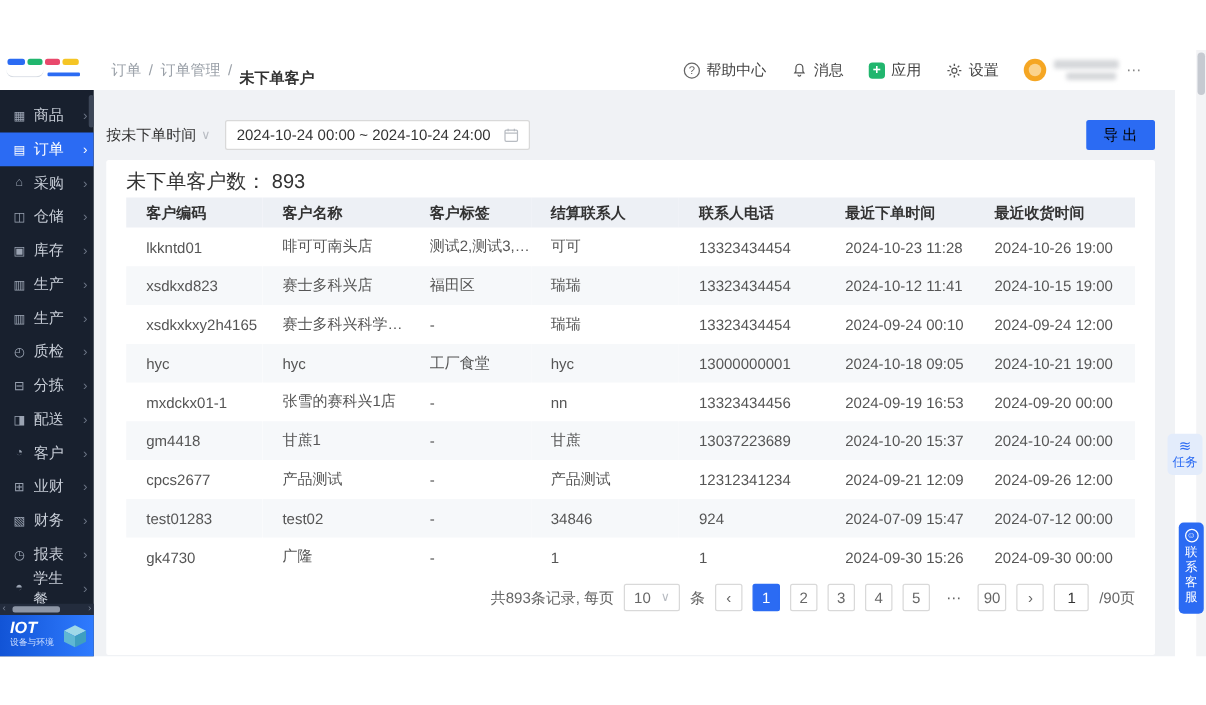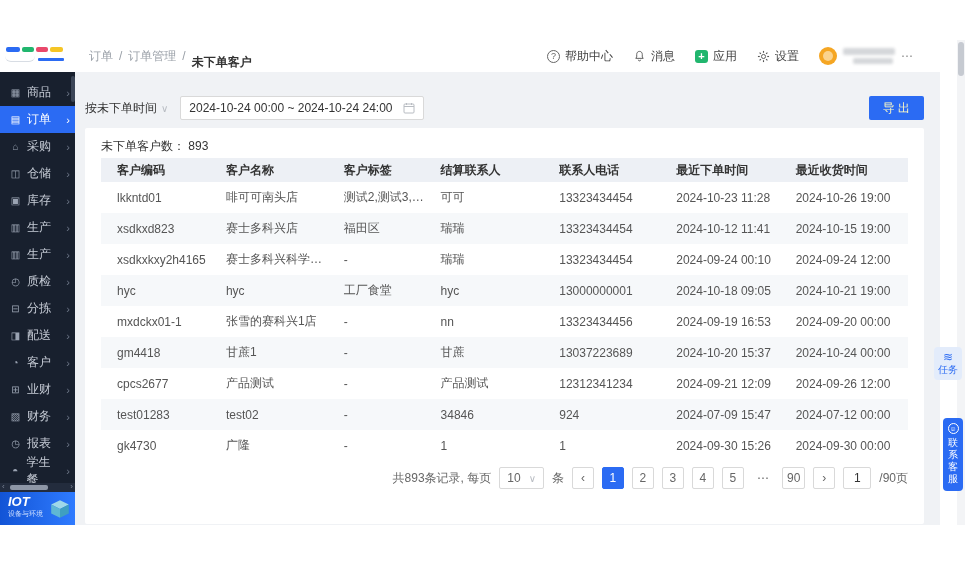--- a/index.html
+++ b/index.html
@@ -55,24 +55,24 @@
   .side-logo { height:33px; background:linear-gradient(90deg,#1254d6,#2f7bff); color:#fff; padding:3px 0 0 8px; position:relative; overflow:hidden; }
   .side-logo .t { font-size:13px; font-weight:bold; font-style:italic; line-height:14px; }
   .side-logo .s { font-size:7px; color:#cfe0ff; }
   .side-logo svg { position:absolute; right:4px; top:6px; }
 
   
   .main { flex:1; background:#f0f2f5; padding:16px 16px 0 10px; overflow:hidden; }
   .filter-row { height:40px; display:flex; align-items:center; font-size:12px; color:#333; }
   .f-chev { color:#b8bcc2; font-size:10px; margin-left:4px; }
   .date-input { margin-left:12px; background:#fff; border:1px solid #d9d9d9; border-radius:2px; height:24px; display:flex; align-items:center; gap:10px; padding:0 8px; color:#333; cursor:text; }
-  .export-btn { margin-left:auto; background:#2b6bf3; color:#fef9c3; border:none; border-radius:2px; height:24px; padding:0 14px; font-size:12px; cursor:pointer; font-family:inherit; }
+  .export-btn { margin-left:auto; background:#2b6bf3; color:#000000; border:none; border-radius:2px; height:24px; padding:0 14px; font-size:12px; cursor:pointer; font-family:inherit; }
 
   .card { background:#fff; border-radius:2px; padding:8px 16px; height:396px; }
-  .summary { font-size:12px; color:#333; height:20px; line-height:20px; margin-bottom:2px; }
+  .summary { font-size:16px; color:#333; height:20px; line-height:20px; margin-bottom:2px; }
   table { width:100%; border-collapse:collapse; table-layout:fixed; }
   th { background:#edf0f5; font-size:12px; color:#333; text-align:left; height:24px; padding-left:16px; font-weight:bold; }
   td { font-size:12px; color:#555; height:31px; padding-left:16px; white-space:nowrap; overflow:hidden; text-overflow:ellipsis; }
   tbody tr:nth-child(even) { background:#f6f8fa; }
   col.c1{width:13.5%} col.c2{width:14.6%} col.c3{width:12%} col.c4{width:14.7%}
   col.c5{width:14.5%} col.c6{width:14.8%} col.c7{width:15.9%}
 
   .pagination { display:flex; justify-content:flex-end; align-items:center; gap:8px; margin-top:6px; font-size:12px; color:#666; }
   .psize { border:1px solid #d9d9d9; border-radius:2px; height:22px; display:flex; align-items:center; gap:8px; padding:0 7px; background:#fff; cursor:pointer;text-align:right; }
   .psize .f-chev { margin-left:0; }

